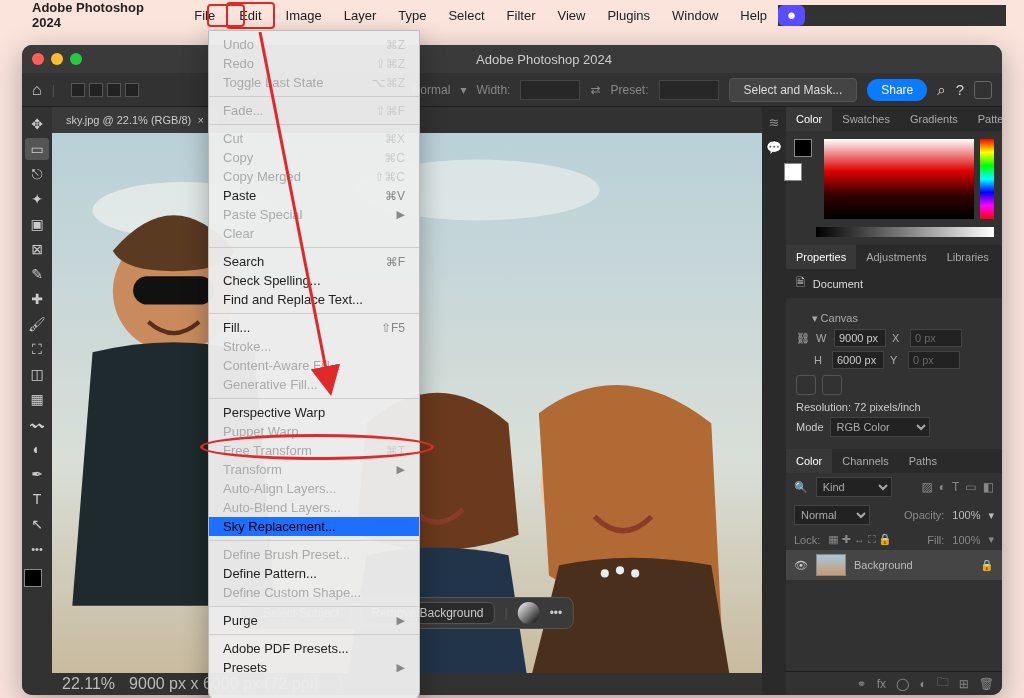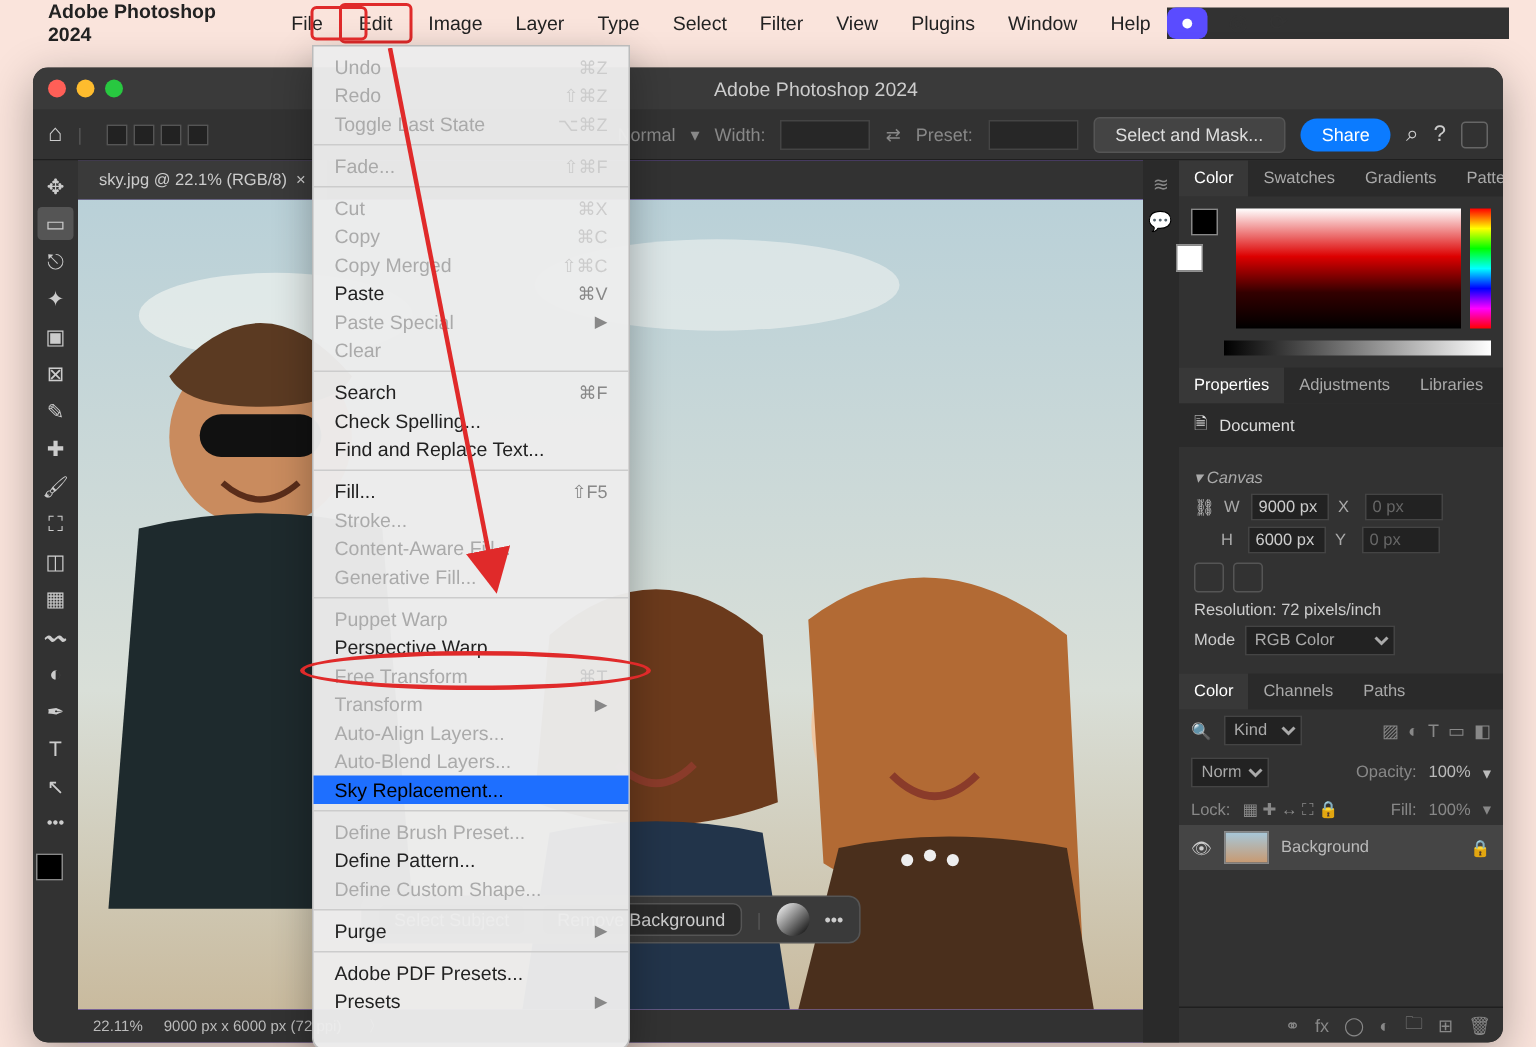--- a/index.html
+++ b/index.html
@@ -41,21 +41,21 @@
   .tools .swatch{margin-top:6px;}
   .tools .fg{width:18px;height:18px;background:#000;border:1px solid #888;position:relative;}
   .tools .bgc{width:18px;height:18px;background:#fff;border:1px solid #888;position:absolute;left:6px;top:6px;z-index:-1;}
   .tools .swwrap{position:relative;width:26px;height:26px;}
 
   .canvaswrap{flex:1;background:#8b5cf6;display:flex;flex-direction:column;}
   .tabstrip{height:26px;background:#323232;display:flex;align-items:center;}
   .doctab{background:#3a3a3a;height:100%;display:flex;align-items:center;padding:0 14px;color:#ccc;font-size:11px;border-right:1px solid #1f1f1f;}
   .canvas{flex:1;position:relative;overflow:hidden;}
   .canvas svg{width:100%;height:100%;}
-  .statusbar{height:22px;background:#323232;color:#bbb;font-size:10px;display:flex;align-items:center;padding:0 10px;gap:14px;}
+  .statusbar{height:22px;background:#323232;color:#bbb;font-size:16px;display:flex;align-items:center;padding:0 10px;gap:14px;}
   .statusbar .arrow{margin-left:4px;}
 
   .ctxbar{position:absolute;left:50%;bottom:44px;transform:translateX(-50%);background:#3a3a3a;border:1px solid #555;border-radius:8px;height:32px;display:flex;align-items:center;padding:0 10px;gap:10px;color:#ccc;font-size:12px;}
   .ctxbar .pill2{background:#2b2b2b;border:1px solid #555;padding:3px 10px;border-radius:6px;}
   .ctxbar .circ{width:22px;height:22px;border-radius:50%;background:linear-gradient(135deg,#fff,#000);}
 
   
   .right{width:240px;background:#323232;display:flex;}
   .rightstrip{width:24px;background:#2a2a2a;display:flex;flex-direction:column;align-items:center;padding:8px 0;gap:10px;color:#888;}
   .panels{flex:1;display:flex;flex-direction:column;min-width:0;justify-content:flex-end;}
@@ -68,27 +68,27 @@
   .ramp{flex:1;height:80px;background:linear-gradient(to bottom,#fff,#d00 40%,#300 70%,#000);}
   .hue{width:14px;height:80px;background:linear-gradient(#f00,#ff0,#0f0,#0ff,#00f,#f0f,#f00);}
   .alpha{height:10px;margin:0 8px 8px 30px;background:linear-gradient(to right,#000,#fff);}
 
   .pheader{background:#2a2a2a;padding:5px 10px;font-size:11px;color:#ddd;display:flex;align-items:center;gap:8px;}
   .props{padding:8px 10px;color:#ccc;font-size:11px;}
   .props .row{display:flex;align-items:center;gap:6px;margin:4px 0;}
   .props .row .k{width:12px;color:#aaa;}
   .props .row .inp2{background:#222;border:1px solid #444;color:#ccc;padding:2px 4px;width:52px;font-size:11px;}
   .props .row .inp2.dim{color:#666;}
-  .props .sub{color:#aaa;margin:6px 0 4px;font-style:italic;}
+  .props .sub{color:#aaa;margin:6px 16px 4px;}
   .props .icorow{display:flex;gap:6px;margin:6px 0;}
   .props .icorow .ib{width:20px;height:20px;border:1px solid #555;border-radius:3px;}
 
   .layerpanel{flex:1;display:flex;flex-direction:column;font-size:11px;color:#bbb;}
   .lrow{display:flex;align-items:center;padding:4px 8px;gap:8px;}
-  .lsel{background:#222;border:1px solid #444;width:52px;padding:2px;color:#aaa;font-size:11px;}
+  .lsel{background:#222;border:1px solid #444;width:76px;padding:2px;color:#aaa;font-size:11px;}
   .licons{display:flex;gap:6px;color:#888;margin-left:auto;font-size:12px;}
   .lfoot{margin-top:auto;height:24px;border-top:1px solid #1f1f1f;display:flex;align-items:center;justify-content:flex-end;gap:10px;padding:0 8px;color:#888;font-size:12px;}
   .layer{display:flex;align-items:center;padding:4px 8px;gap:8px;background:#454545;}
   .eye{color:#ccc;}
   .thumb{width:30px;height:22px;background:linear-gradient(#a7c7d9,#c89a72);border:1px solid #888;}
   .lock{margin-left:auto;color:#aaa;}
 
   
   .dropdown{position:absolute;left:208px;top:30px;width:212px;background:rgba(236,236,236,.97);border:1px solid #bbb;border-radius:0 0 8px 8px;box-shadow:0 10px 26px rgba(0,0,0,.3);padding:4px 0;font-size:13px;color:#222;z-index:50;}
   .mi{display:flex;justify-content:space-between;align-items:center;padding:2px 14px;min-height:18px;}
@@ -191,25 +191,25 @@
     <div class="mi disabled">
       <span>Stroke...</span>
     </div>
     <div class="mi disabled">
       <span>Content-Aware Fill...</span>
     </div>
     <div class="mi disabled">
       <span>Generative Fill...</span>
     </div>
     <div class="sep"></div>
+    <div class="mi">
+      <span>Perspective Warp</span>
+    </div>
     <div class="mi disabled">
       <span>Puppet Warp</span>
-    </div>
-    <div class="mi">
-      <span>Perspective Warp</span>
     </div>
     <div class="mi disabled">
       <span>Free Transform</span>
       <span class="sc">⌘T</span>
     </div>
     <div class="mi disabled">
       <span>Transform</span>
       <span class="chev">▶</span>
     </div>
     <div class="mi disabled">

